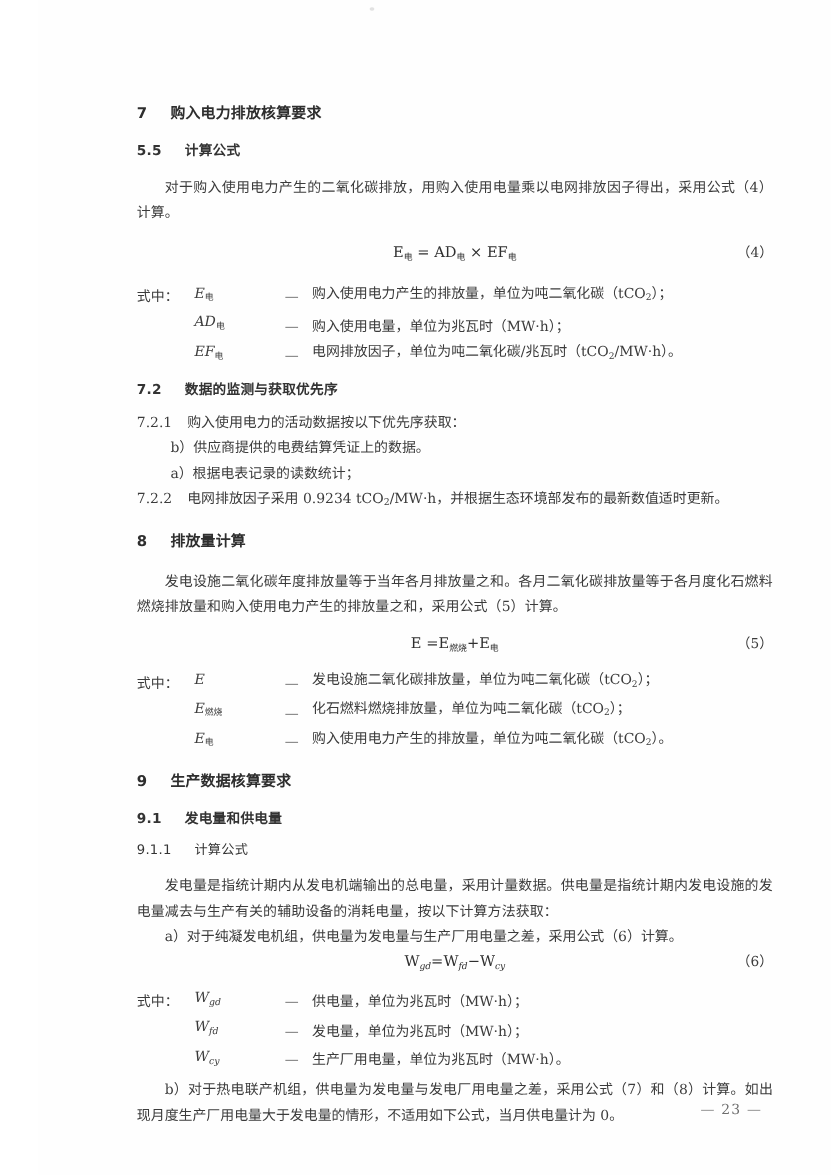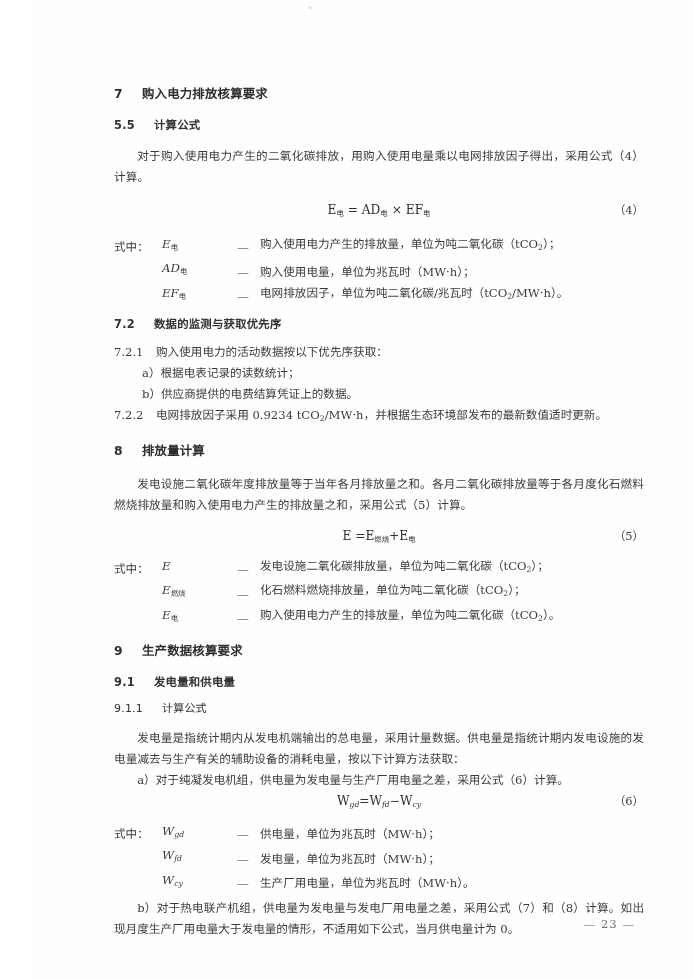--- a/index.html
+++ b/index.html
@@ -285,22 +285,22 @@
     <h2 class="h2">
       <span class="num">7.2</span><span>数据的监测与获取优先序</span>
     </h2>
 
     <div class="sp12"></div>
 
     <p class="clause">
       <span class="cnum">7.2.1</span><span>购入使用电力的活动数据按以下优先序获取：</span>
     </p>
 
+    <p class="item">b）供应商提供的电费结算凭证上的数据。</p>
     <p class="item">a）根据电表记录的读数统计；</p>
-    <p class="item">b）供应商提供的电费结算凭证上的数据。</p>
 
     <p class="clause">
       <span class="cnum">7.2.2</span><span>电网排放因子采用 0.9234 tCO</span><span class="sub-inline">2</span><span>/MW·h，并根据生态环境部发布的最新数值适时更新。</span>
     </p>
 
     <div class="sp16"></div>
 
     <h1 class="h1">
       <span class="num">8</span><span>排放量计算</span>
     </h1>

